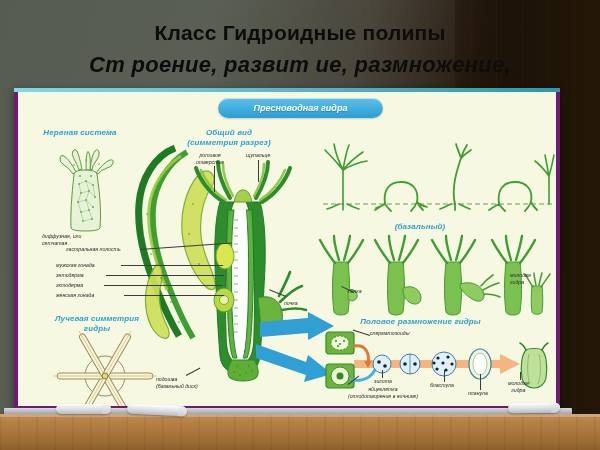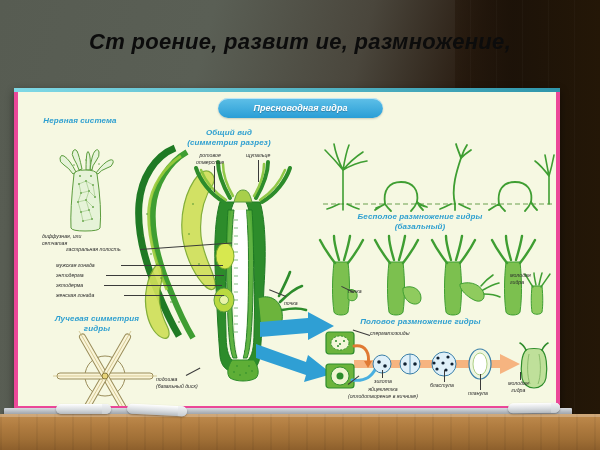--- a/index.html
+++ b/index.html
@@ -21,21 +21,21 @@
     background:repeating-linear-gradient(90deg,rgba(255,255,255,.025) 0 1px,transparent 1px 26px);}
 
   
   .heading{position:absolute;left:0;top:22px;width:600px;text-align:center;z-index:6;
     color:#0c0c0c;line-height:1.08;}
   .heading .l1{font-size:21px;font-weight:bold;display:block;letter-spacing:.2px;}
   .heading .l2{font-size:22px;font-weight:bold;font-style:italic;display:block;margin-top:8px;letter-spacing:.3px;}
 
   
   .board-outer{position:absolute;left:14px;top:88px;width:546px;height:322px;
-    background:#ec4899;border-radius:3px;
+    background:#701a75;border-radius:3px;
     box-shadow:0 3px 8px rgba(0,0,0,.45);}
   .board-outer:before{content:"";position:absolute;left:0;top:0;right:0;height:4px;
     background:linear-gradient(90deg,#7fd9e6,#2f96ab);}
   .board-inner{position:absolute;left:4px;top:4px;right:4px;bottom:4px;
     background:#fbfbe9;overflow:hidden;}
 
   .poster{position:absolute;left:0;top:0;right:0;bottom:0;background:#f6f8e2;}
 
   
   .tray{position:absolute;left:4px;top:408px;width:568px;height:9px;
@@ -78,43 +78,44 @@
 </head>
 <body>
 
 <div id="stage">
 
   <div class="wall"></div>
   <div class="wall-dark-right"></div>
   <div class="wall-vlines"></div>
 
   <div class="heading">
+    <span class="l1">Класс Гидроидные полипы</span>
     <span class="l2">Ст роение, развит ие, размножение,</span>
   </div>
 
   <div class="board-outer">
     <div class="board-inner">
       <div class="poster">
 
         <div class="badge">
           <span>Пресноводная гидра</span>
         </div>
 
-        <div class="ttl" style="left:22px;top:24px;width:80px;">
+        <div class="ttl" style="left:22px;top:36px;width:80px;">
           <span>Нервная система</span>
         </div>
 
         <div class="ttl" style="left:156px;top:36px;width:110px;">
           <span>Общий вид</span><br>
           <span>(симметрия разрез)</span>
         </div>
 
 
         <div class="ttl" style="left:312px;top:120px;width:180px;">
-          <span>Бесполое размножение гидры</span><br>
+          <br>
           <span>(базальный)</span>
         </div>
 
         <div class="ttl" style="left:14px;top:222px;width:130px;">
           <span>Лучевая симметрия</span><br>
           <span>гидры</span>
         </div>
 
         <div class="ttl" style="left:310px;top:225px;width:185px;">
           <span>Половое размножение гидры</span>

